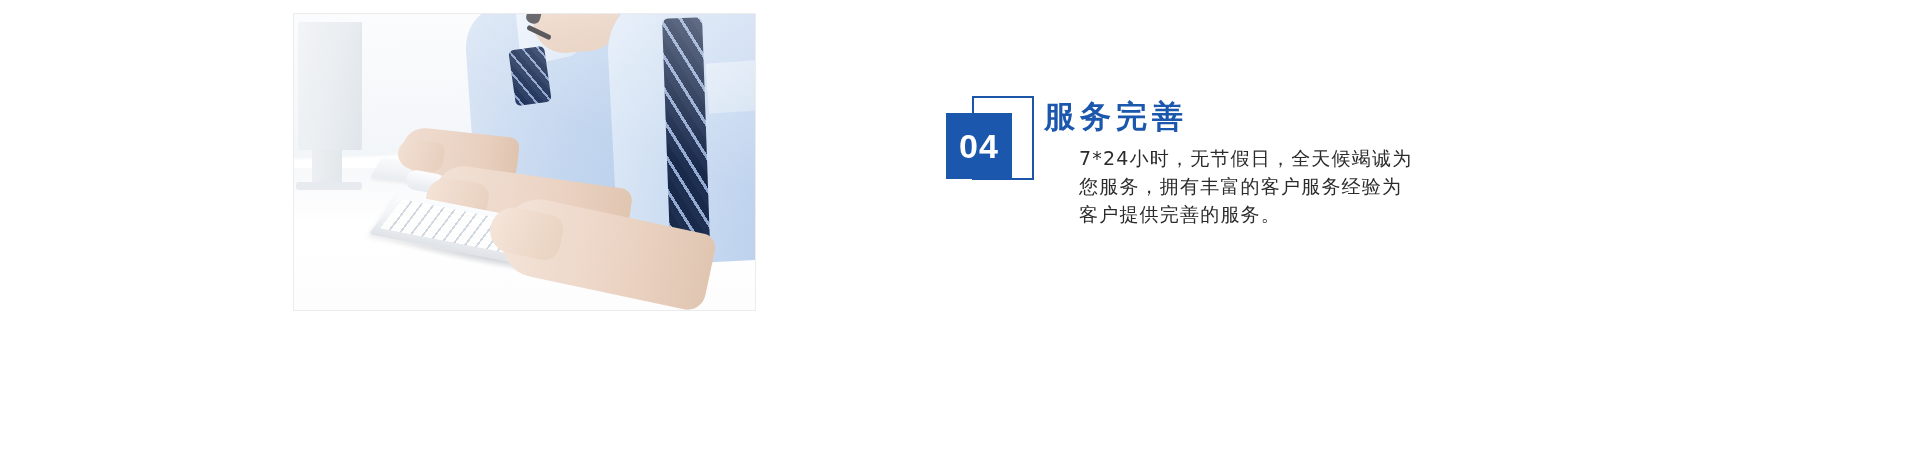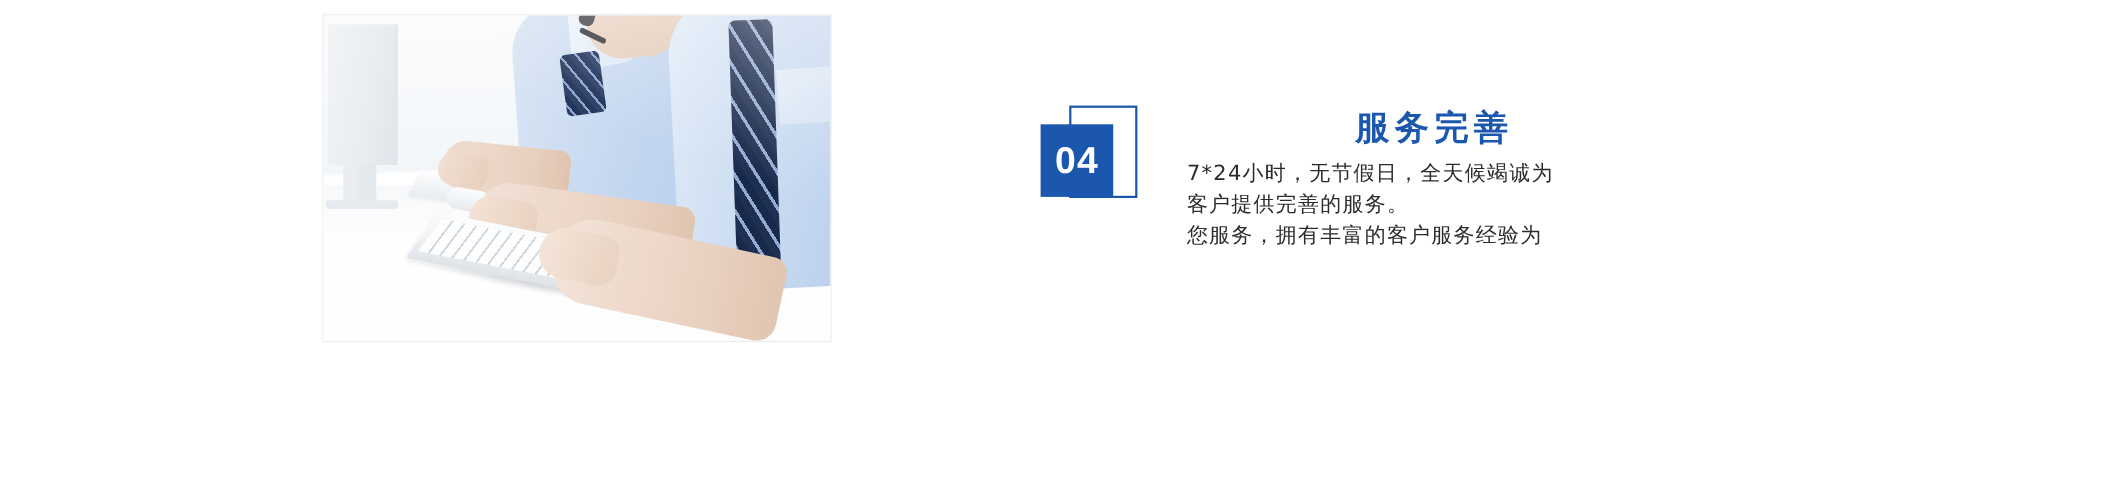--- a/index.html
+++ b/index.html
@@ -381,21 +381,20 @@
 
   .title {
     color: #1b57ad;
     font-size: 31px;
     font-weight: 700;
     letter-spacing: 5px;
     line-height: 40px;
     margin: 0 0 8px 0;
     white-space: nowrap;
     font-family: "DejaVu Sans", "Liberation Sans", sans-serif;
-    text-align: center;
   }
 
   .desc {
     color: #2b2b2b;
     font-size: 19px;
     line-height: 28px;
     letter-spacing: 1.2px;
     margin: 0;
     font-family: "DejaVu Sans", "Liberation Sans", sans-serif;
   }
@@ -452,21 +451,21 @@
         <div class="badge-fill">
           <span class="badge-number">04</span>
         </div>
       </div>
 
       <div class="texts">
         <h2 class="title">服务完善</h2>
 
         <p class="desc">
           <span class="desc-line">7*24小时，无节假日，全天候竭诚为</span>
+          <span class="desc-line">您服务，拥有丰富的客户服务经验为</span>
           <span class="desc-line">客户提供完善的服务。</span>
-          <span class="desc-line">您服务，拥有丰富的客户服务经验为</span>
         </p>
       </div>
 
     </div>
   </div>
 
 </div>
 
 </body></html>

